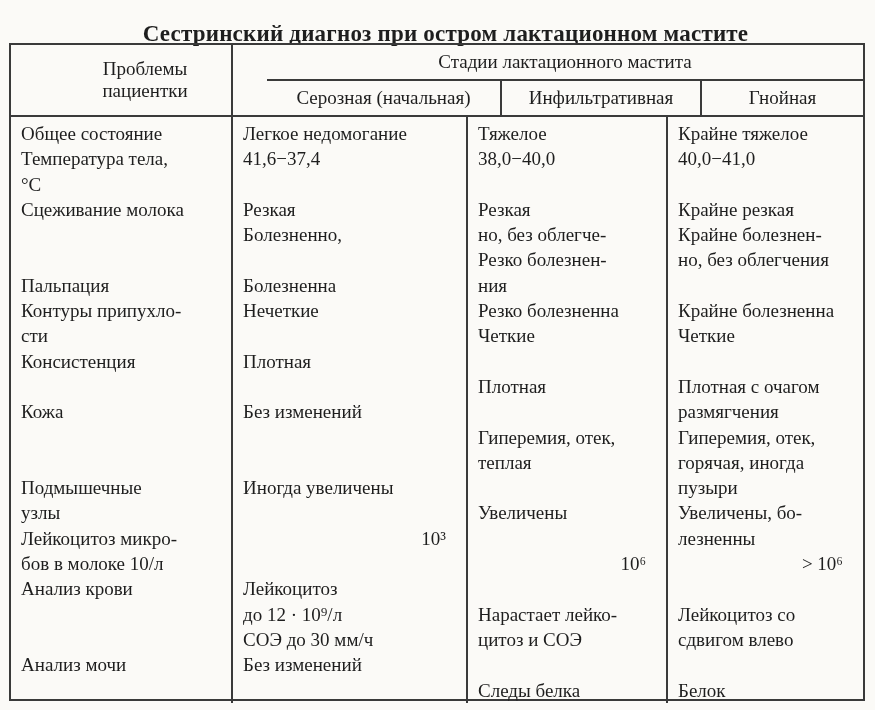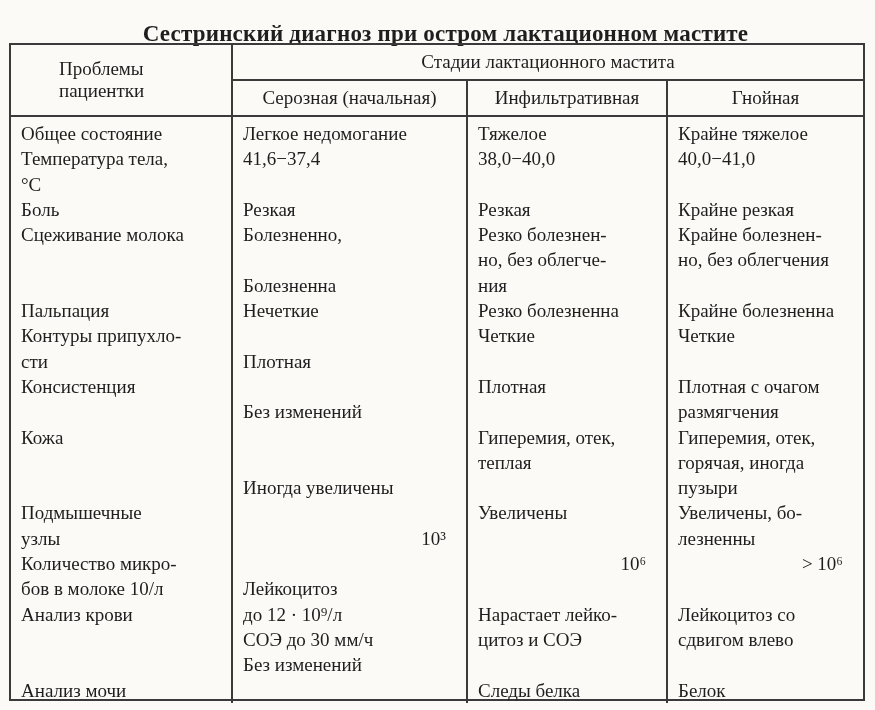--- a/index.html
+++ b/index.html
@@ -37,23 +37,24 @@
   .hdr{
     display:grid;
     grid-template-columns:222px 1fr;
     border-bottom:2px solid var(--line);
     height:70px;
     flex:0 0 auto;
   }
   .problems-hdr{
     border-right:2px solid var(--line);
     display:flex;align-items:center;justify-content:center;
+    text-align:center;
     padding-left:48px;
   }
-  .stages{display:flex;flex-direction:column;}
+  .stages{display:flex;flex-direction:column;padding-left:34px;}
   .stages-title{
     height:34px;
     border-bottom:2px solid var(--line);
     display:flex;align-items:center;justify-content:center;
   }
   .stage-cols{
     flex:1;
     display:grid;
     grid-template-columns:235px 200px 1fr;
   }
@@ -95,35 +96,34 @@
         <div class="scell">Инфильтративная</div>
         <div class="scell">Гнойная</div>
       </div>
     </div>
   </div>
   <div class="tbody">
     <div class="bcell">
         <div class="line">Общее состояние</div>
         <div class="line">Температура тела,</div>
         <div class="line">°С</div>
-        <div class="line">Боль</div>
         <div class="line">Сцеживание молока</div>
         <div class="line">&nbsp;</div>
         <div class="line">&nbsp;</div>
         <div class="line">Пальпация</div>
         <div class="line">Контуры припухло-</div>
         <div class="line">сти</div>
         <div class="line">Консистенция</div>
         <div class="line">&nbsp;</div>
         <div class="line">Кожа</div>
         <div class="line">&nbsp;</div>
         <div class="line">&nbsp;</div>
         <div class="line">Подмышечные</div>
         <div class="line">узлы</div>
-        <div class="line">Количество микро-</div>
+        <div class="line">Лейкоцитоз микро-</div>
         <div class="line">бов в молоке 10/л</div>
         <div class="line">Анализ крови</div>
         <div class="line">&nbsp;</div>
         <div class="line">&nbsp;</div>
         <div class="line">Анализ мочи</div>
       </div>
     <div class="bcell">
         <div class="line">Легкое недомогание</div>
         <div class="line">41,6−37,4</div>
         <div class="line">&nbsp;</div>
@@ -145,22 +145,22 @@
         <div class="line">Лейкоцитоз</div>
         <div class="line">до 12 · 10⁹/л</div>
         <div class="line">СОЭ до 30 мм/ч</div>
         <div class="line">Без изменений</div>
       </div>
     <div class="bcell">
         <div class="line">Тяжелое</div>
         <div class="line">38,0−40,0</div>
         <div class="line">&nbsp;</div>
         <div class="line">Резкая</div>
+        <div class="line">но, без облегче-</div>
         <div class="line">Резко болезнен-</div>
-        <div class="line">но, без облегче-</div>
         <div class="line">ния</div>
         <div class="line">Резко болезненна</div>
         <div class="line">Четкие</div>
         <div class="line">&nbsp;</div>
         <div class="line">Плотная</div>
         <div class="line">&nbsp;</div>
         <div class="line">Гиперемия, отек,</div>
         <div class="line">теплая</div>
         <div class="line">&nbsp;</div>
         <div class="line">Увеличены</div>

